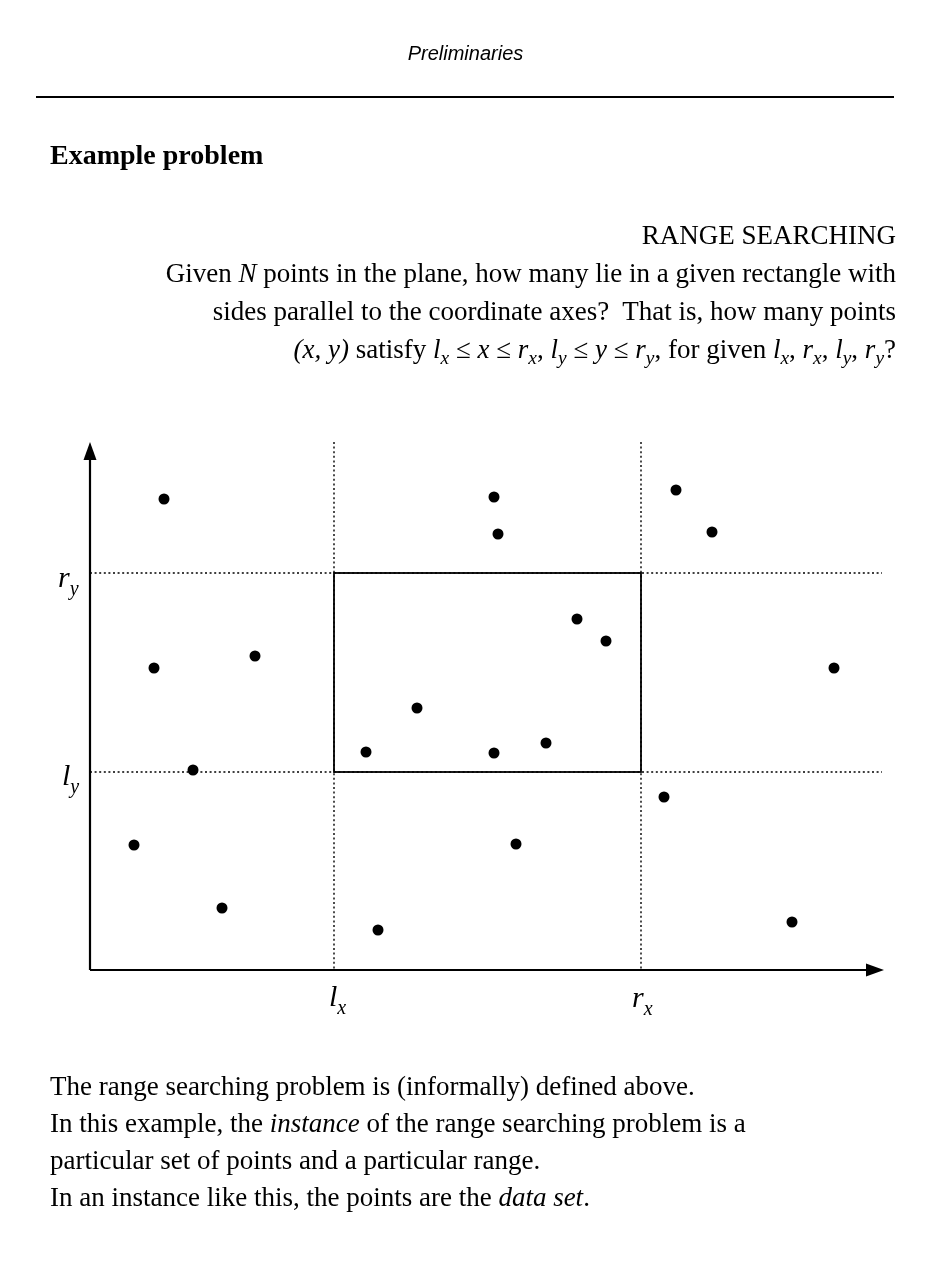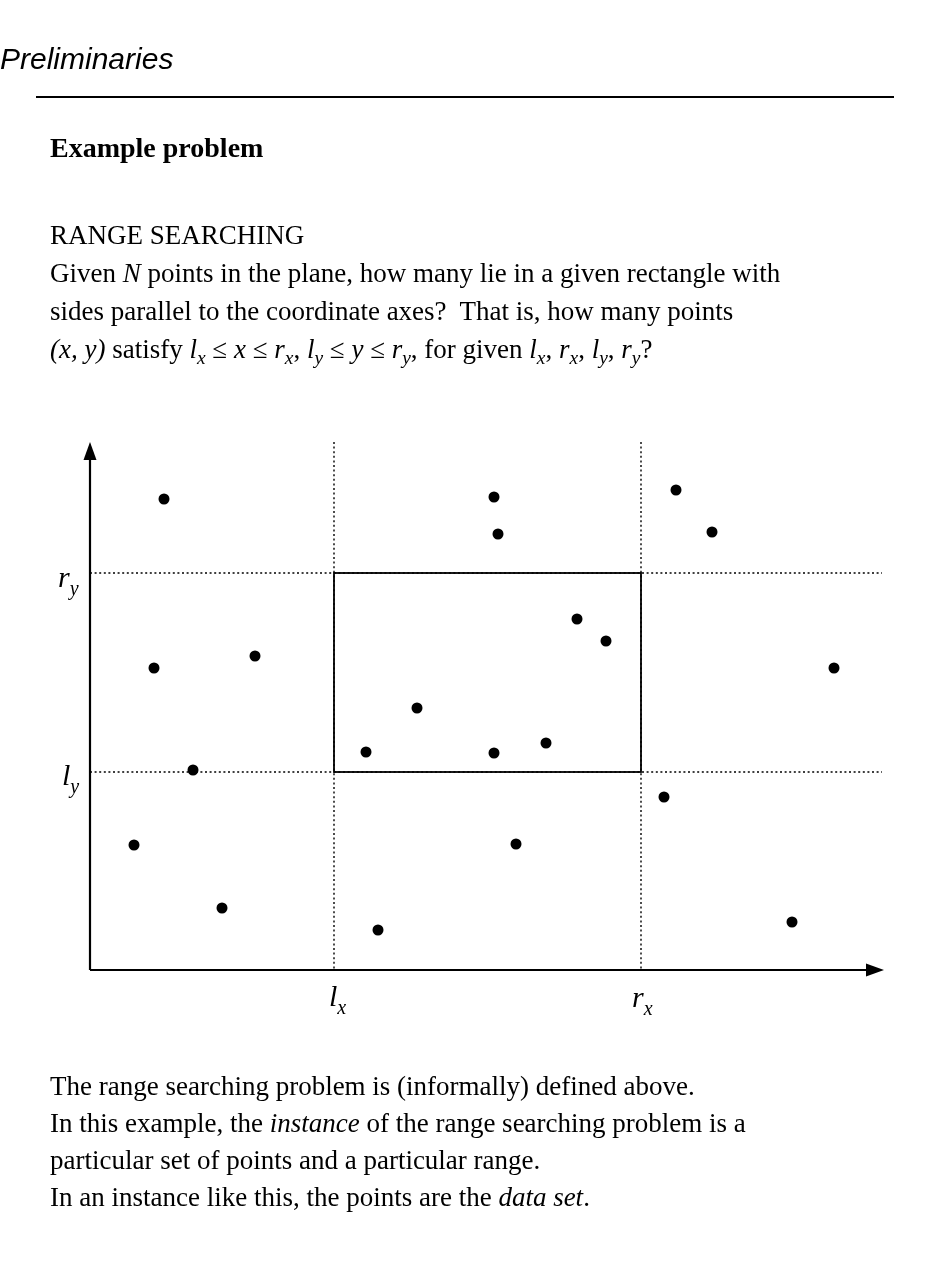--- a/index.html
+++ b/index.html
@@ -1,28 +1,28 @@
 <!DOCTYPE html>
 <html><head>
 <meta charset="utf-8">
 <style>
   html,body{margin:0;padding:0;background:#ffffff;}
   .page{
     position:relative;width:931px;height:1288px;background:#ffffff;
     color:#000;font-family:"Liberation Serif",serif;overflow:hidden;
   }
   .title{
-    position:absolute;top:42px;left:0;width:100%;text-align:left;
-    font-family:"Liberation Sans",sans-serif;font-style:italic;font-size:30px;
+    position:absolute;top:42px;left:0;width:100%;text-align:center;
+    font-family:"Liberation Sans",sans-serif;font-style:italic;font-size:20px;
   }
   .rule{position:absolute;top:96px;left:36px;width:858px;height:0;border-top:2px solid #000;}
-  .heading{position:absolute;top:132px;left:50px;font-size:28px;font-weight:bold;}
+  .heading{position:absolute;top:139px;left:50px;font-size:28px;font-weight:bold;}
   .para{position:absolute;left:50px;width:846px;font-size:27px;white-space:pre-wrap;}
   .para .tline{display:block;}
-  #problem-block{top:216px;}
+  #problem-block{top:216px;text-align:right;}
   #problem-block .tline{line-height:38px;}
   #footer-block{top:1068px;}
   #footer-block .tline{line-height:37px;}
   .para sub{font-size:0.72em;line-height:0;}
   .it{font-style:italic;}
   svg.diagram{position:absolute;left:0;top:0;width:931px;height:1288px;}
 </style>
 </head>
 <body>
 

